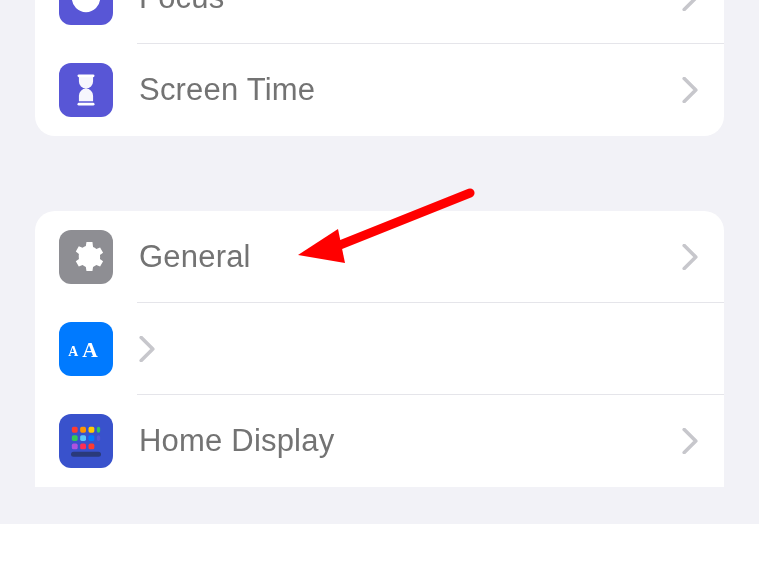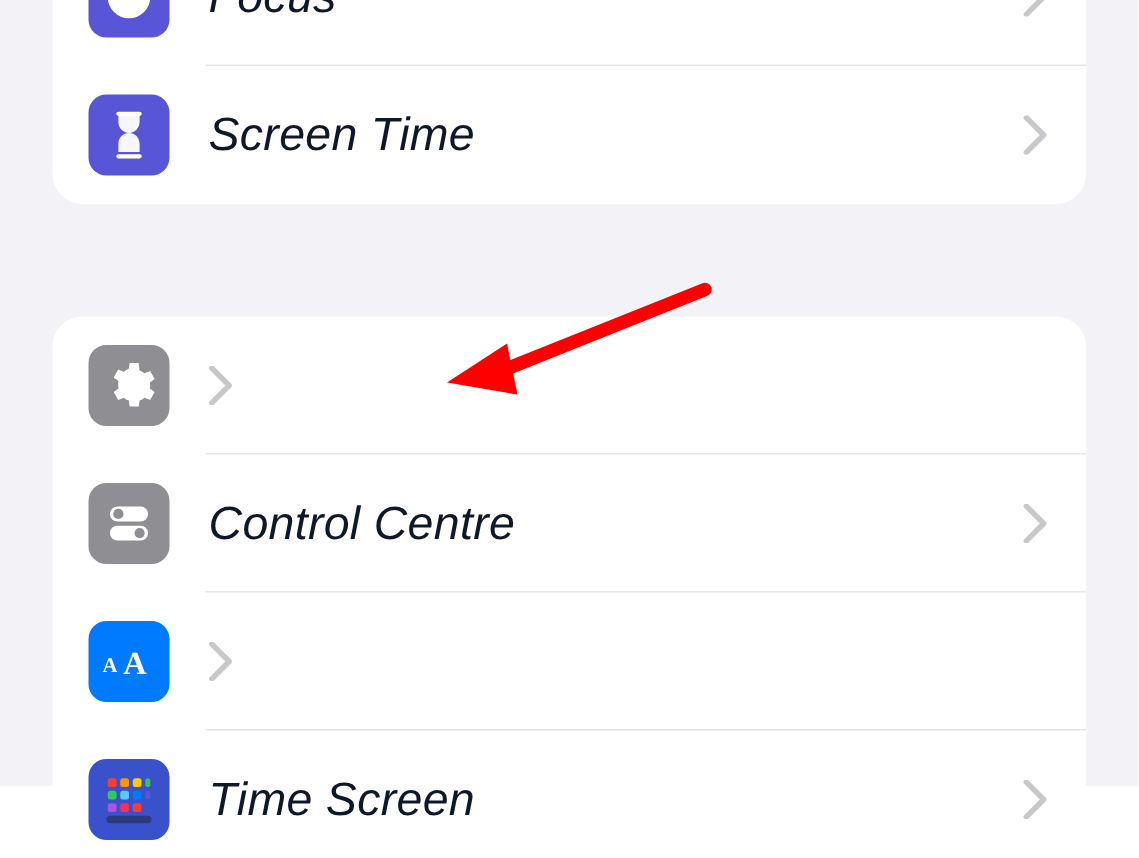--- a/index.html
+++ b/index.html
@@ -58,24 +58,23 @@
       border-radius: 12px;
       display: flex;
       align-items: center;
       justify-content: center;
       flex-shrink: 0;
       margin-right: 26px;
     }
     .label {
       flex: 1;
       font-size: 31px;
-      color: #0f172a;
+      color: #737373;
       font-weight: 400;
       letter-spacing: 0.2px;
-      font-style: italic;
     }
     .chevron {
       color: #c7c7cc;
       flex-shrink: 0;
     }
     .chevron svg {
       width: 16px;
       height: 26px;
       display: block;
     }
@@ -136,45 +135,29 @@
   </div>
 
   <div class="group second">
 
     <div class="row">
       <div class="icon-wrap ic-general">
         <svg viewBox="0 0 24 24" width="36" height="36" fill="#fff">
           <path d="M12 8a4 4 0 1 0 4 4 4 4 0 0 0-4-4zm9.4 4a7.5 7.5 0 0 0-.1-1.3l2.1-1.6-2-3.5-2.5 1a7.6 7.6 0 0 0-2.2-1.3L16.3 2h-4l-.4 2.6a7.6 7.6 0 0 0-2.2 1.3l-2.5-1-2 3.5 2.1 1.6A7.5 7.5 0 0 0 7.2 12a7.5 7.5 0 0 0 .1 1.3L5.2 14.9l2 3.5 2.5-1a7.6 7.6 0 0 0 2.2 1.3l.4 2.6h4l.4-2.6a7.6 7.6 0 0 0 2.2-1.3l2.5 1 2-3.5-2.1-1.6a7.5 7.5 0 0 0 .1-1.3z"></path>
         </svg>
       </div>
+      <div class="label">General</div>
       <div class="chevron">
         <svg viewBox="0 0 10 18" fill="none" stroke="#c7c7cc" stroke-width="2.5" stroke-linecap="round" stroke-linejoin="round">
             <polyline points="1,1 9,9 1,17"></polyline>
           </svg>
       </div>
       <div class="row-separator"></div>
     </div>
 
-    <div class="row">
-      <div class="icon-wrap ic-controlcentre">
-        <svg viewBox="0 0 24 24" width="34" height="34">
-          <rect x="3" y="4" width="18" height="7" rx="3.5" fill="#fff"></rect>
-          <circle cx="7" cy="7.5" r="2.4" fill="#8e8e93"></circle>
-          <rect x="3" y="13" width="18" height="7" rx="3.5" fill="#fff"></rect>
-          <circle cx="17" cy="16.5" r="2.4" fill="#8e8e93"></circle>
-        </svg>
-      </div>
-      <div class="label">Control Centre</div>
-      <div class="chevron">
-        <svg viewBox="0 0 10 18" fill="none" stroke="#c7c7cc" stroke-width="2.5" stroke-linecap="round" stroke-linejoin="round">
-            <polyline points="1,1 9,9 1,17"></polyline>
-          </svg>
-      </div>
-      <div class="row-separator"></div>
-    </div>
 
     <div class="row">
       <div class="icon-wrap ic-display">
         <svg viewBox="0 0 52 30" width="40" height="24" fill="#fff">
           <text x="3" y="24" font-size="18" font-weight="600" fill="#fff" font-family="-apple-system">A</text>
           <text x="21" y="26" font-size="28" font-weight="600" fill="#fff" font-family="-apple-system">A</text>
         </svg>
       </div>
       <div class="chevron">
         <svg viewBox="0 0 10 18" fill="none" stroke="#c7c7cc" stroke-width="2.5" stroke-linecap="round" stroke-linejoin="round">
@@ -194,21 +177,21 @@
           <rect x="3.5" y="8.5" width="3.5" height="3.5" rx="1" fill="#34c759"></rect>
           <rect x="8.5" y="8.5" width="3.5" height="3.5" rx="1" fill="#5ac8fa"></rect>
           <rect x="13.5" y="8.5" width="3.5" height="3.5" rx="1" fill="#007aff"></rect>
           <rect x="18.5" y="8.5" width="2" height="3.5" rx="1" fill="#5856d6"></rect>
           <rect x="3.5" y="13.5" width="3.5" height="3.5" rx="1" fill="#af52de"></rect>
           <rect x="8.5" y="13.5" width="3.5" height="3.5" rx="1" fill="#ff2d55"></rect>
           <rect x="13.5" y="13.5" width="3.5" height="3.5" rx="1" fill="#ff3b30"></rect>
           <rect x="3" y="18.5" width="18" height="3" rx="1.5" fill="#2a3a7a"></rect>
         </svg>
       </div>
-      <div class="label">Time Screen</div>
+      <div class="label">Home Display</div>
       <div class="chevron">
         <svg viewBox="0 0 10 18" fill="none" stroke="#c7c7cc" stroke-width="2.5" stroke-linecap="round" stroke-linejoin="round">
             <polyline points="1,1 9,9 1,17"></polyline>
           </svg>
       </div>
 
     </div>
   </div>
 
 </div>

